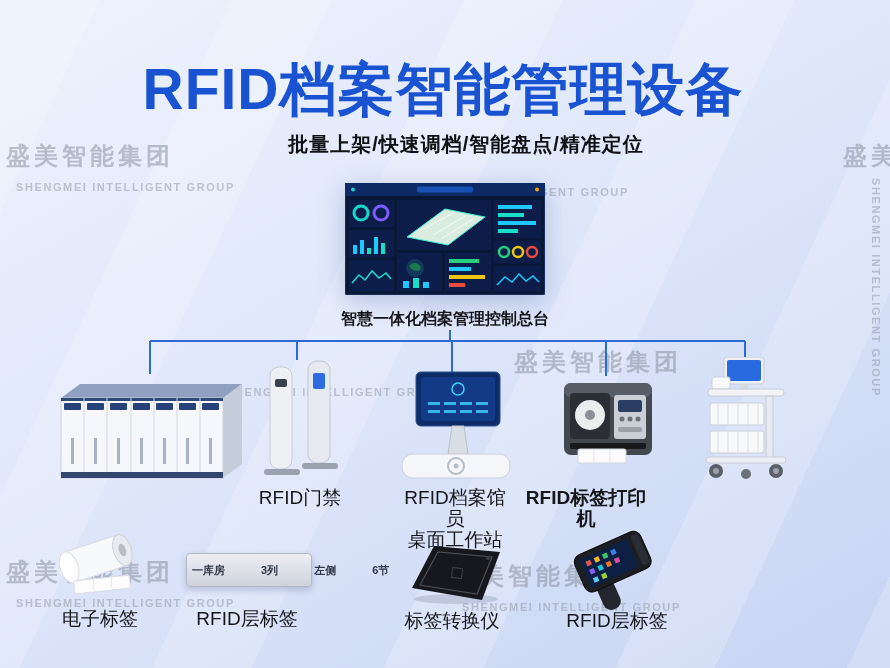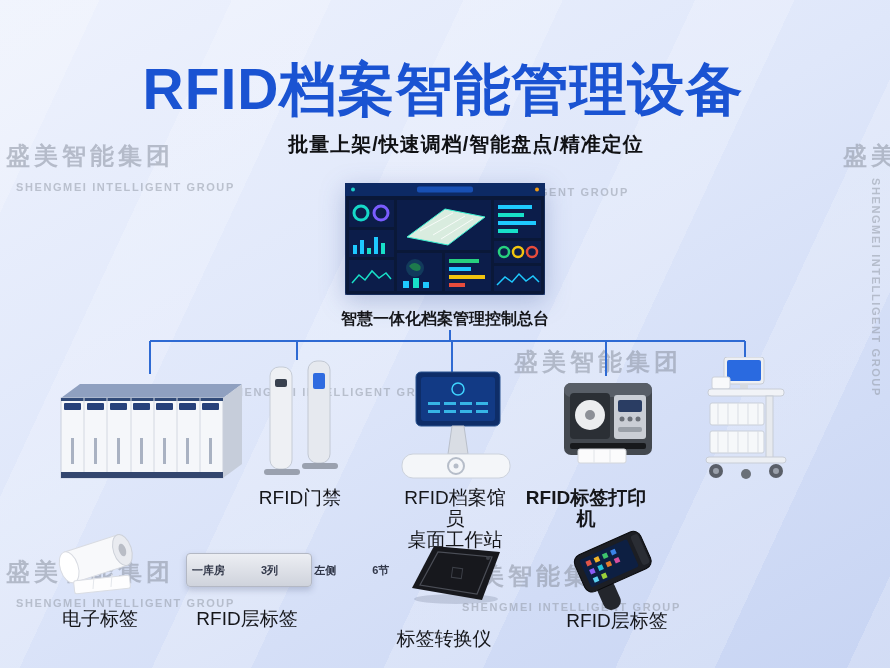--- a/index.html
+++ b/index.html
@@ -280,21 +280,21 @@
 
   <div class="abs device" style="left:406px;top:538px;width:100px;height:68px;">
     <svg width="100" height="68" viewBox="0 0 100 68">
       <ellipse cx="50" cy="61" rx="42" ry="5" fill="rgba(60,70,100,0.18)"></ellipse>
       <polygon points="6,50 28,8 94,14 76,62" fill="#17181d"></polygon>
       <polygon points="14,47 32,14 86,19 71,56" fill="none" stroke="#4b4e57" stroke-width="1.2"></polygon>
       <rect x="46" y="30" width="10" height="10" fill="none" stroke="#3c3f47" transform="rotate(8 51 35)"></rect>
       <circle cx="82" cy="20" r="2" fill="#3c3f47"></circle>
     </svg>
   </div>
-  <div class="abs caption" style="left:384px;top:610px;width:120px;margin-top:18px;">标签转换仪</div>
+  <div class="abs caption" style="left:392px;top:610px;width:120px;">标签转换仪</div>
 
   <div class="abs device" style="left:566px;top:527px;width:100px;height:85px;">
     <svg width="100" height="85" viewBox="0 0 100 85">
       <g transform="rotate(-24 50 42)">
         <rect x="24" y="48" width="18" height="30" rx="8" fill="#23262c"></rect>
         <rect x="14" y="14" width="72" height="40" rx="8" fill="#1c1e24" stroke="#08090b"></rect>
         <rect x="20" y="19" width="52" height="30" rx="2" fill="#0d1f42"></rect>
         <g>
           <rect x="25" y="23" width="5" height="5" fill="#e05548"></rect>
             <rect x="34" y="23" width="5" height="5" fill="#f0b429"></rect>

